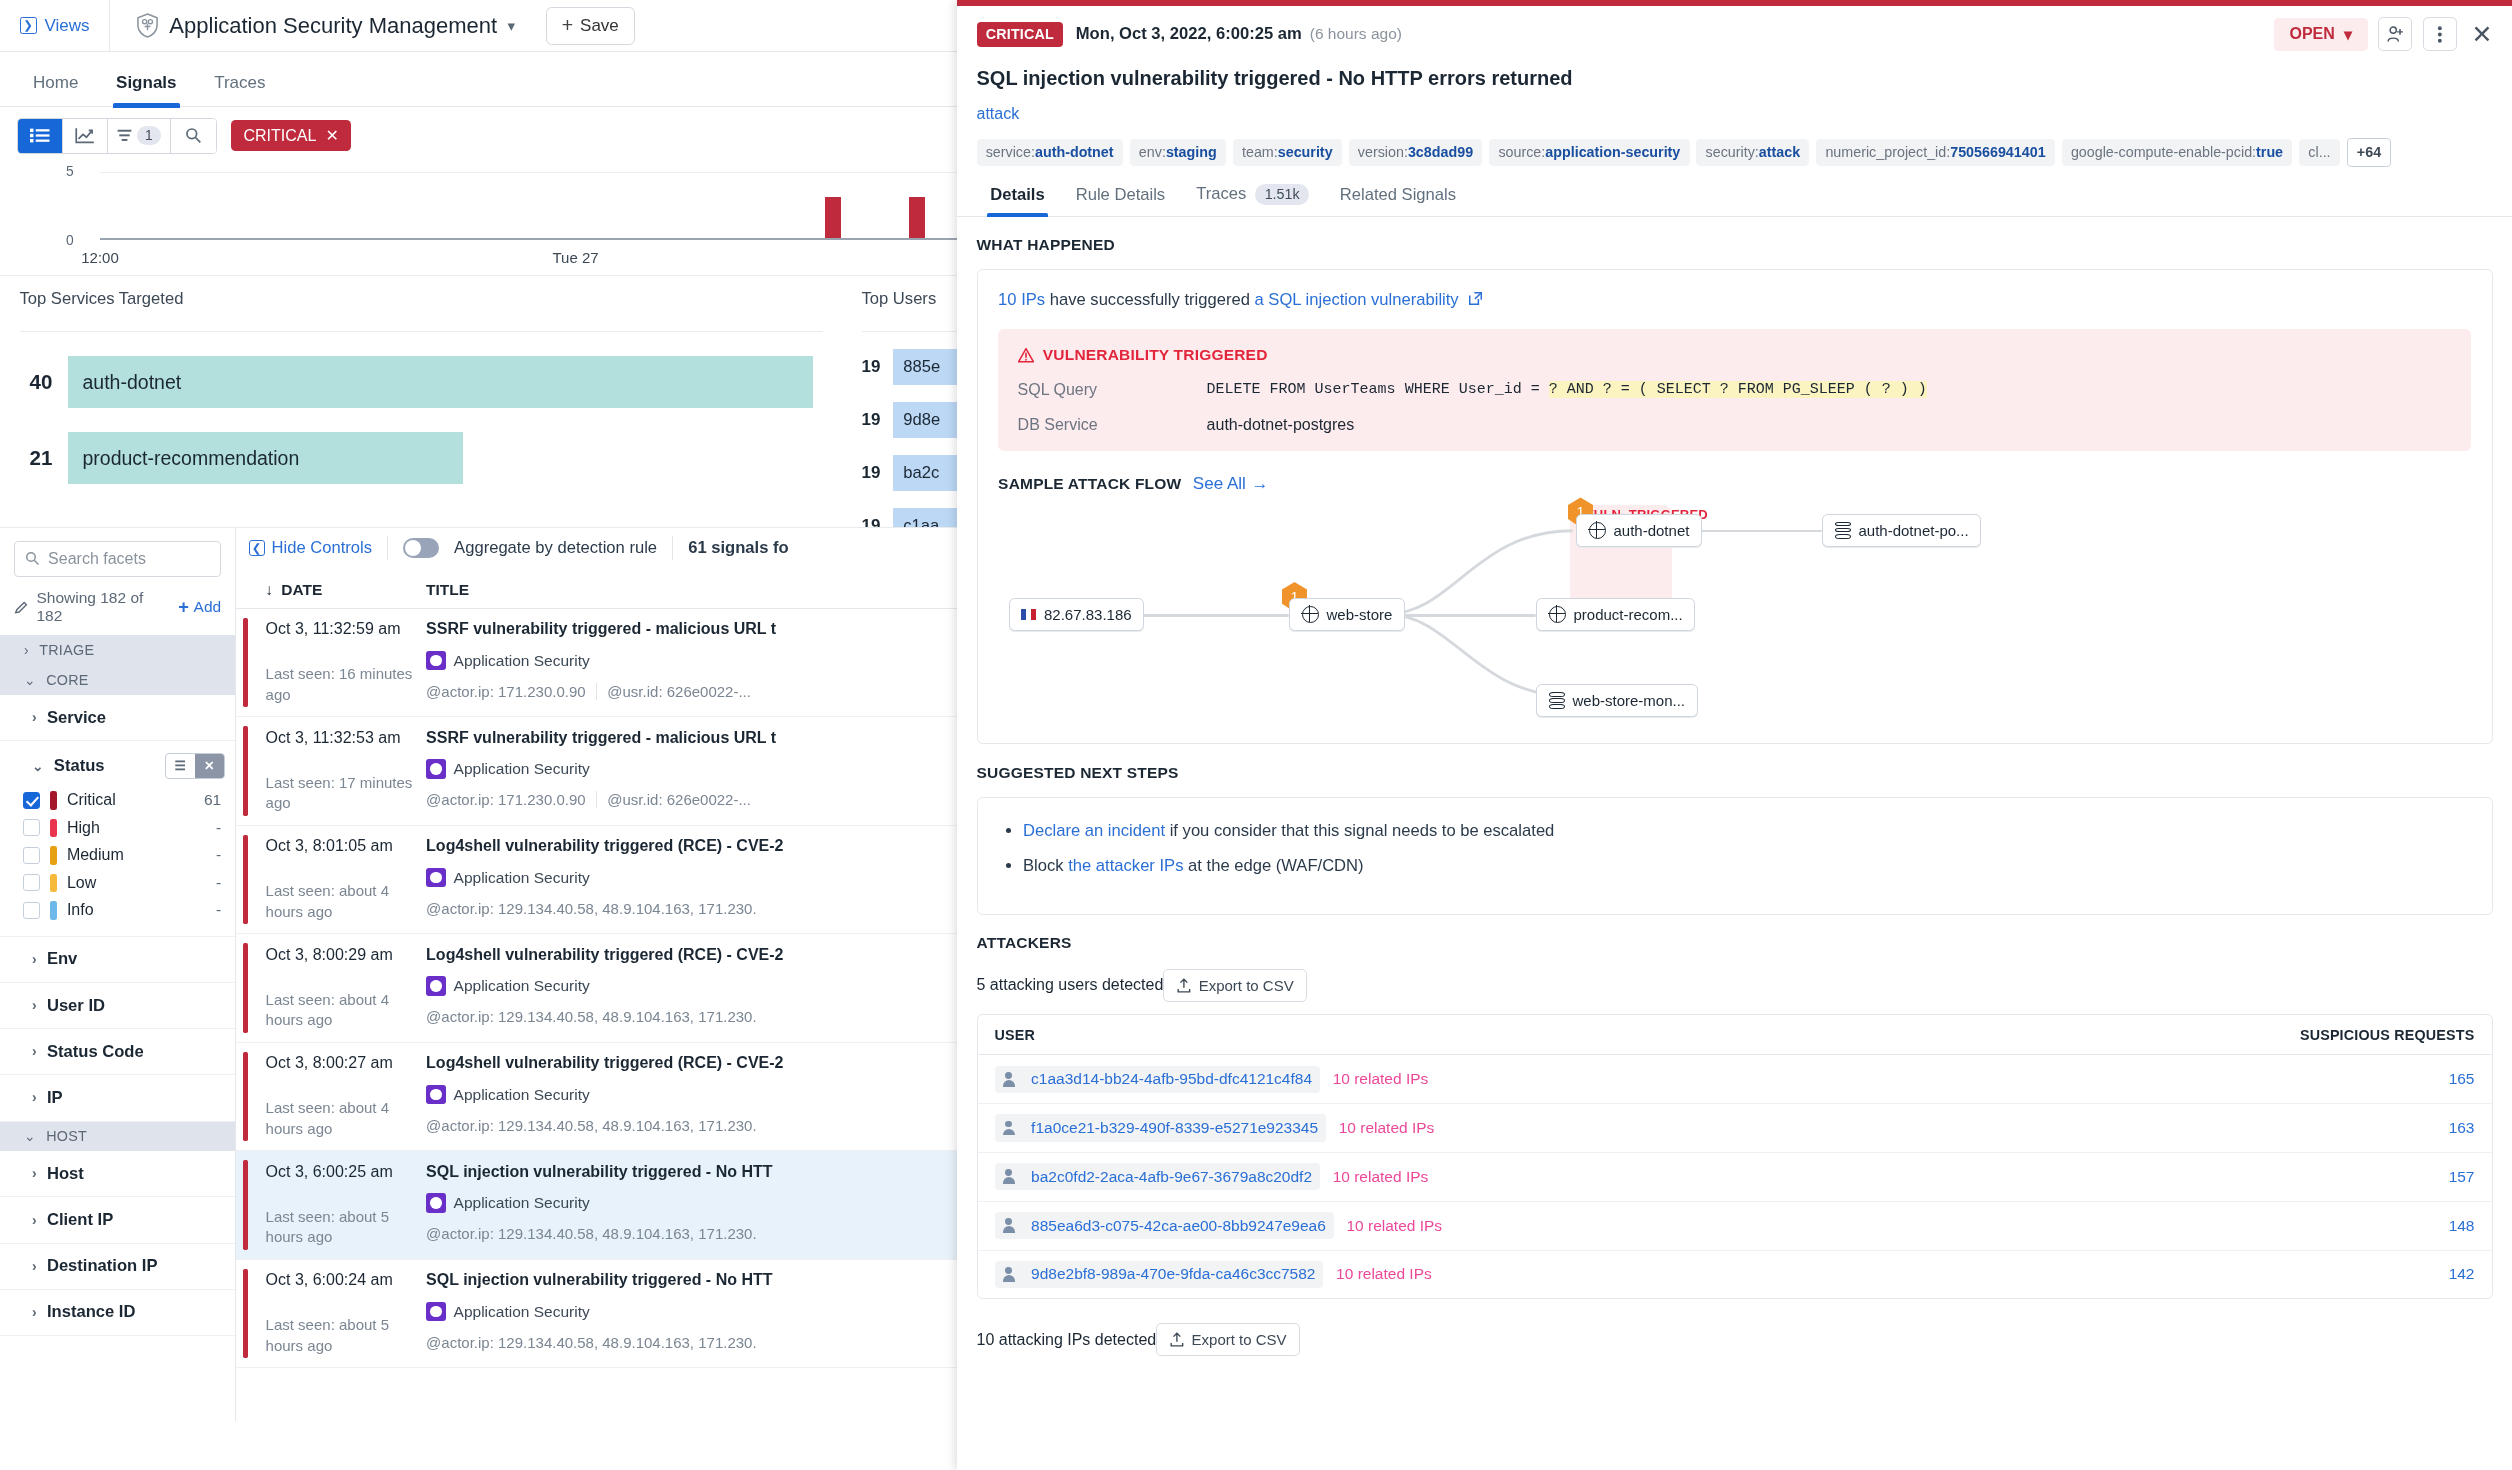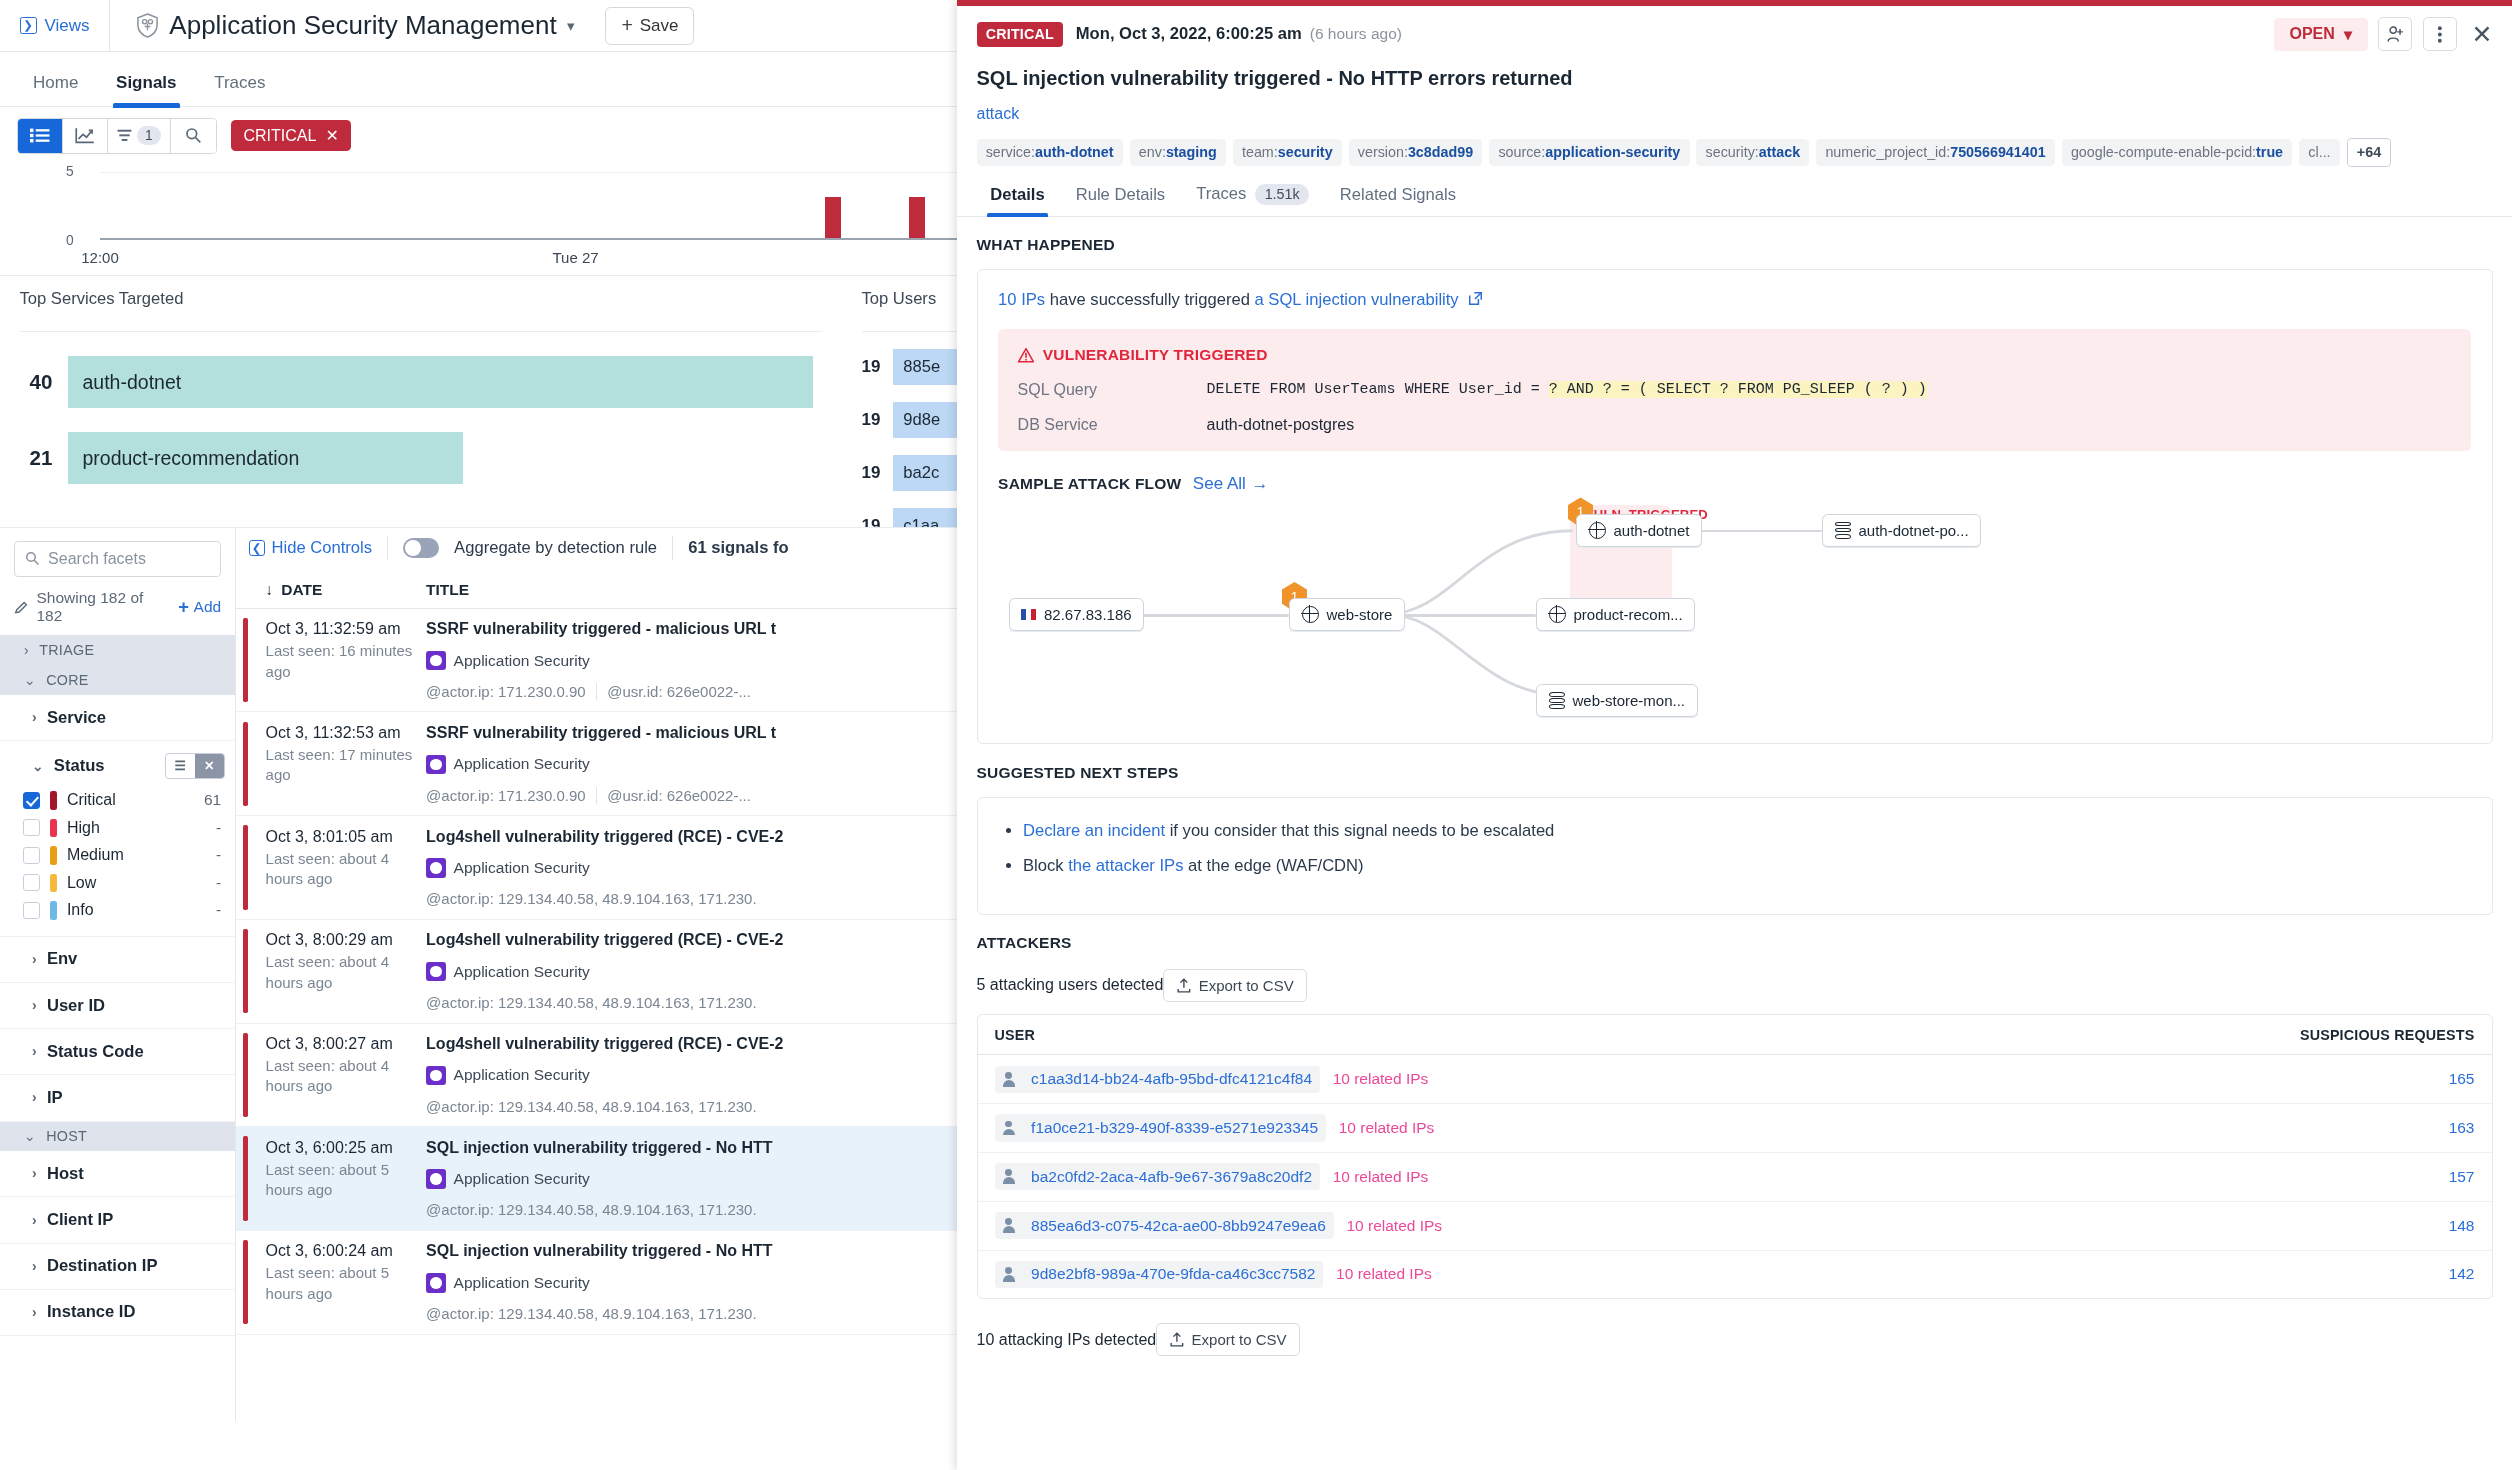--- a/index.html
+++ b/index.html
@@ -14,21 +14,21 @@
   a { color:#2a6fd6; text-decoration:none; }
 
   
   #app { position:relative; width:2512px; height:1470px; }
 
   
   .topbar { height:52px; display:flex; align-items:center; border-bottom:1.1px solid #e4e7ec; }
   .views-btn { display:flex; align-items:center; gap:8px; padding:0 19.5px; height:52px; border-right:1.1px solid #e4e7ec; color:#2a6fd6; }
   .views-ico { width:17px;height:17px;border:1.7px solid #2a6fd6;border-radius:2.3px;display:flex;align-items:center;justify-content:center;font-size:11.5px;color:#2a6fd6;line-height:1;}
   .title-area { display:flex; align-items:center; gap:10.3px; padding-left:26px; }
-  .app-title { font-size:26px; color:#1b2733; }
+  .app-title { font-size:22px; color:#1b2733; }
   .shield { width:23px;height:25px;}
   .caret { color:#5b6876; font-size:15px; }
   .save-btn { margin-left:20.6px; display:flex;align-items:center;gap:6.9px;border:1.1px solid #d3d8de;border-radius:5.7px;padding:8px 15px;font-size:17px;color:#333;background:#fff;}
   .plus { font-size:19.5px;color:#444;line-height:1;}
 
   
   .navtabs { height:55px; display:flex; align-items:flex-end; border-bottom:1.1px solid #e4e7ec; padding-left:17px; gap:5.7px; }
   .navtab { padding:0 16px 12.6px 16px; font-size:17px; color:#62707e; position:relative; }
   .navtab.active { color:#1b2733; font-weight:bold; }
   .navtab.active:after { content:""; position:absolute; left:12.6px; right:12.6px; bottom:-1.7px; height:5.2px; background:#1668d9; border-radius:1.7px 1.7px 0 0;}
@@ -91,21 +91,21 @@
   .sig-ctrl { height:40px; display:flex; align-items:center; gap:15px; padding:0 12.6px; font-size:16.6px; }
   .vsep { width:1.1px; height:24px; background:#e0e4e9; }
   .toggle { width:36px;height:19.5px;background:#9aa4b8;border-radius:572px;position:relative;}
   .toggle:after{content:"";position:absolute;left:1.7px;top:1.7px;width:16px;height:16px;border-radius:50%;background:#fff;}
   .sig-head { display:flex; padding:12.6px 12.6px 9.2px 12.6px; font-size:15.5px; font-weight:bold; color:#1b2733; border-bottom:1.1px solid #e4e7ec;}
   .sig-row { display:flex; padding:11.5px 12.6px; border-bottom:1.1px solid #eef0f3; position:relative;}
   .sig-row.sel { background:#e8f2fb; }
   .sig-accent { position:absolute; left:6.9px; top:9.2px; bottom:9.2px; width:5.2px; background:#bf2b3c; border-radius:1.7px;}
   .sig-date { width:166px; padding-left:17px; }
   .sd1 { font-size:16px; color:#1b2733;}
-  .sd2 { font-size:15px; color:#7b8693; margin-top:3px; line-height:1.35;}
+  .sd2 { font-size:15px; color:#7b8693; margin-top:26px; line-height:1.35;}
   .sig-main { flex:1; padding-left:11.5px; }
   .st1 { font-size:16px; font-weight:bold; color:#1b2733; white-space:nowrap; overflow:hidden;}
   .st2 { display:flex; align-items:center; gap:8px; font-size:15.5px; color:#3c4855; margin-top:12.6px;}
   .dogico { width:19.5px;height:19.5px;background:#6b2fc9; border-radius:2.9px; position:relative;}
   .dogico:after{content:"";position:absolute;left:4px;top:4px;width:11.5px;height:11.5px;border-radius:50%;background:#fff;}
   .st3 { display:flex; align-items:center; gap:10.3px; font-size:15px; color:#7b8693; margin-top:12.6px; white-space:nowrap; overflow:hidden;}
 
   
   .panel { position:absolute; top:0; left:957px; width:1555px; height:1470px; background:#fff; box-shadow:-2.3px 0 9.2px rgba(0,0,0,.14); }
   .panel-topline { height:5.7px; background:#bf2b3c; }

